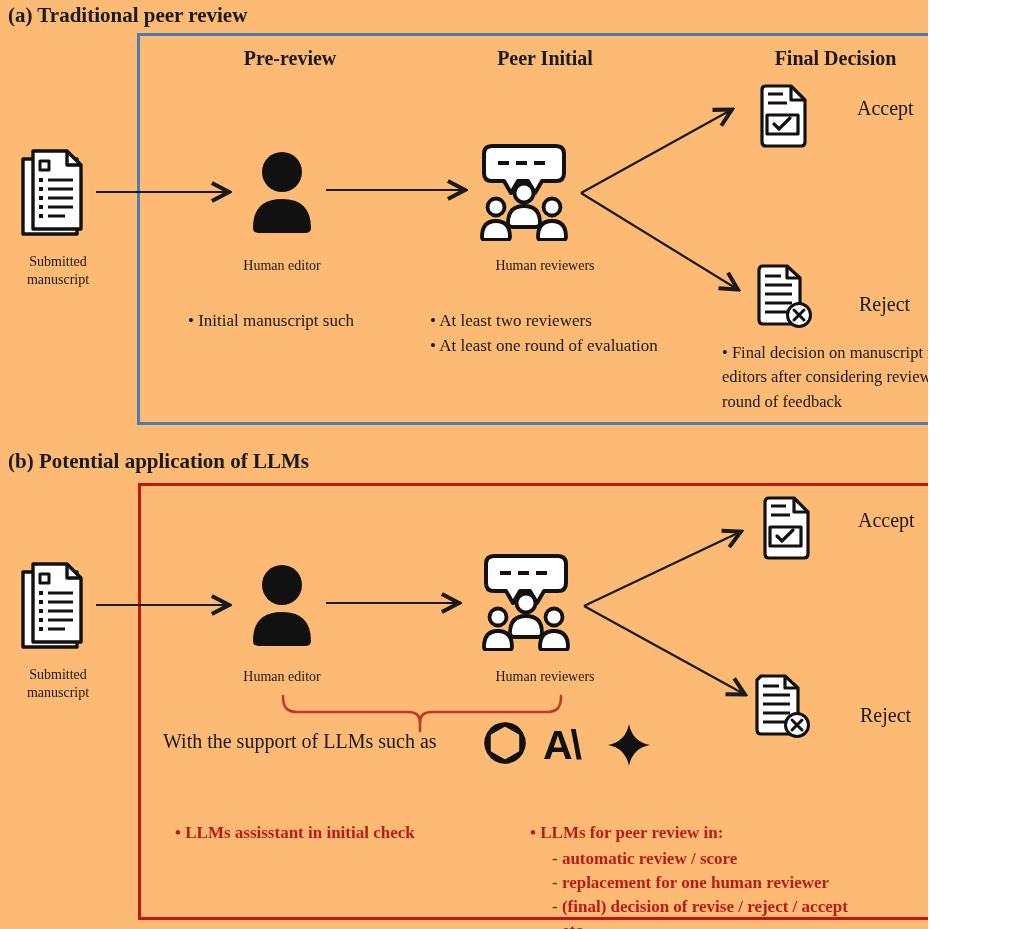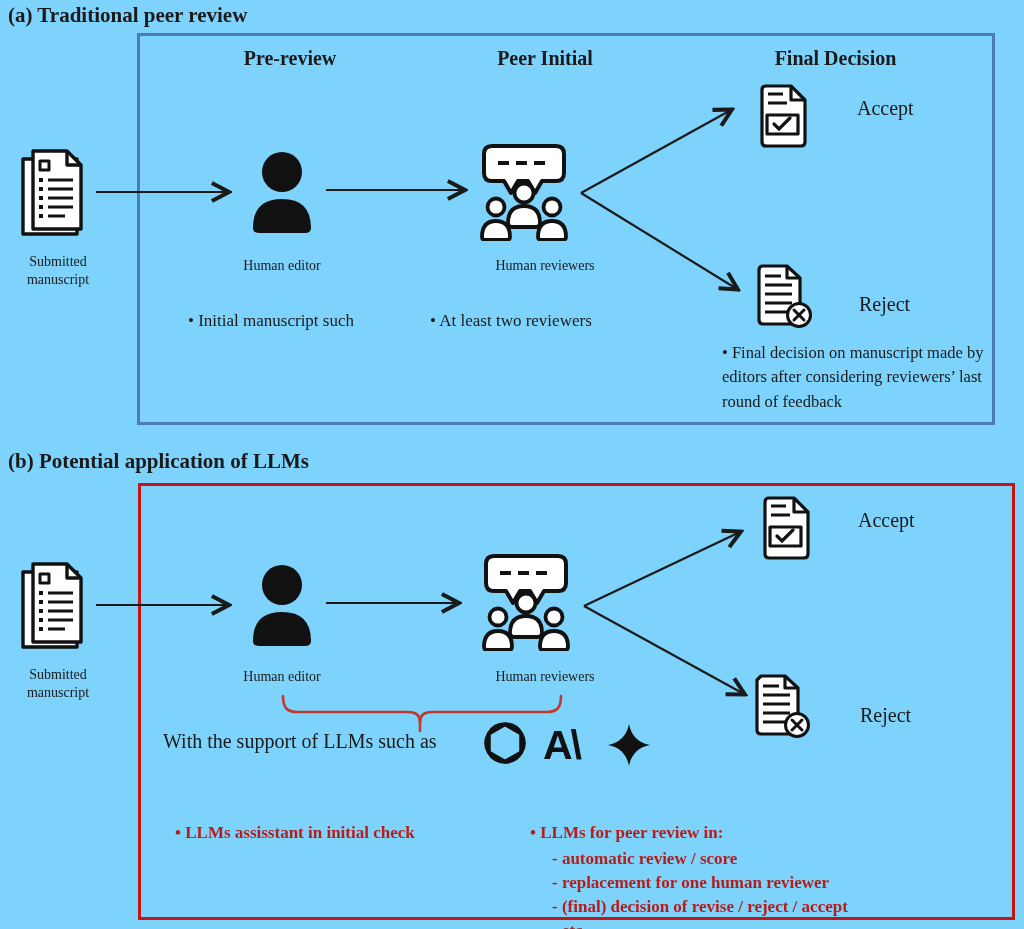--- a/index.html
+++ b/index.html
@@ -1,16 +1,16 @@
 <!DOCTYPE html>
 <html><head>
 <meta charset="utf-8">
 <style>
   html,body{margin:0;padding:0;background:#fff;}
-  .canvas{position:relative;width:1024px;height:929px;background:#7dd3fc;overflow:hidden;
+  .canvas{position:relative;width:928px;height:929px;background:#fdba74;overflow:hidden;
           font-family:"Liberation Serif","DejaVu Serif",serif;color:#1a1a1a;}
   .abs{position:absolute;}
   .title{font-weight:bold;font-size:21px;white-space:nowrap;}
   .colhead{font-weight:bold;font-size:20px;text-align:center;}
   .lbl{font-size:14px;text-align:center;line-height:1.28;}
   .note{font-size:17px;white-space:nowrap;}
   .decision{font-size:16.5px;line-height:1.48;}
   .support{font-size:20px;white-space:nowrap;}
   .rednote{font-size:17px;font-weight:bold;color:#b51d1a;white-space:nowrap;margin-top:19px;}
   .bluebox{border:3px solid #4d7cb0;background:transparent;}
@@ -89,20 +89,21 @@
       <circle cx="18" cy="64" r="8.5"></circle>
       <path d="M4,94 Q4,78 18,78 Q32,78 32,94 Q32,97 29,97 H7 Q4,97 4,94 Z"></path>
       <circle cx="74" cy="64" r="8.5"></circle>
       <path d="M60,94 Q60,78 74,78 Q88,78 88,94 Q88,97 85,97 H63 Q60,97 60,94 Z"></path>
       <circle cx="46" cy="50" r="9.5"></circle>
       <path d="M30,80 Q30,63 46,63 Q62,63 62,80 Q62,84 58,84 H34 Q30,84 30,80 Z"></path>
     </g>
   </svg>
   <div class="abs lbl" style="left:462px;top:257px;width:166px;">Human reviewers</div>
   <div class="abs note" style="left:430px;top:311px;">• At least two reviewers</div>
+  <div class="abs note" style="left:430px;top:336px;">• At least one round of evaluation</div>
 
   <svg class="abs" style="left:755px;top:84px;" width="52" height="64" viewBox="0 0 52 64">
     <g fill="#fff" stroke="#111" stroke-width="3.2" stroke-linejoin="round">
       <path d="M11,2 H36 L50,16 V58 Q50,62 46,62 H11 Q7,62 7,58 V6 Q7,2 11,2 Z"></path>
       <path d="M36,2 V16 H50" fill="none"></path>
       <rect x="12" y="31" width="31" height="19" fill="none"></rect>
     </g>
     <path d="M13,10 H28 M13,19 H32" stroke="#111" stroke-width="3" fill="none"></path>
     <path d="M19,40 L24,45 L35,34" stroke="#111" stroke-width="3.2" fill="none" stroke-linecap="round"></path>
   </svg>

